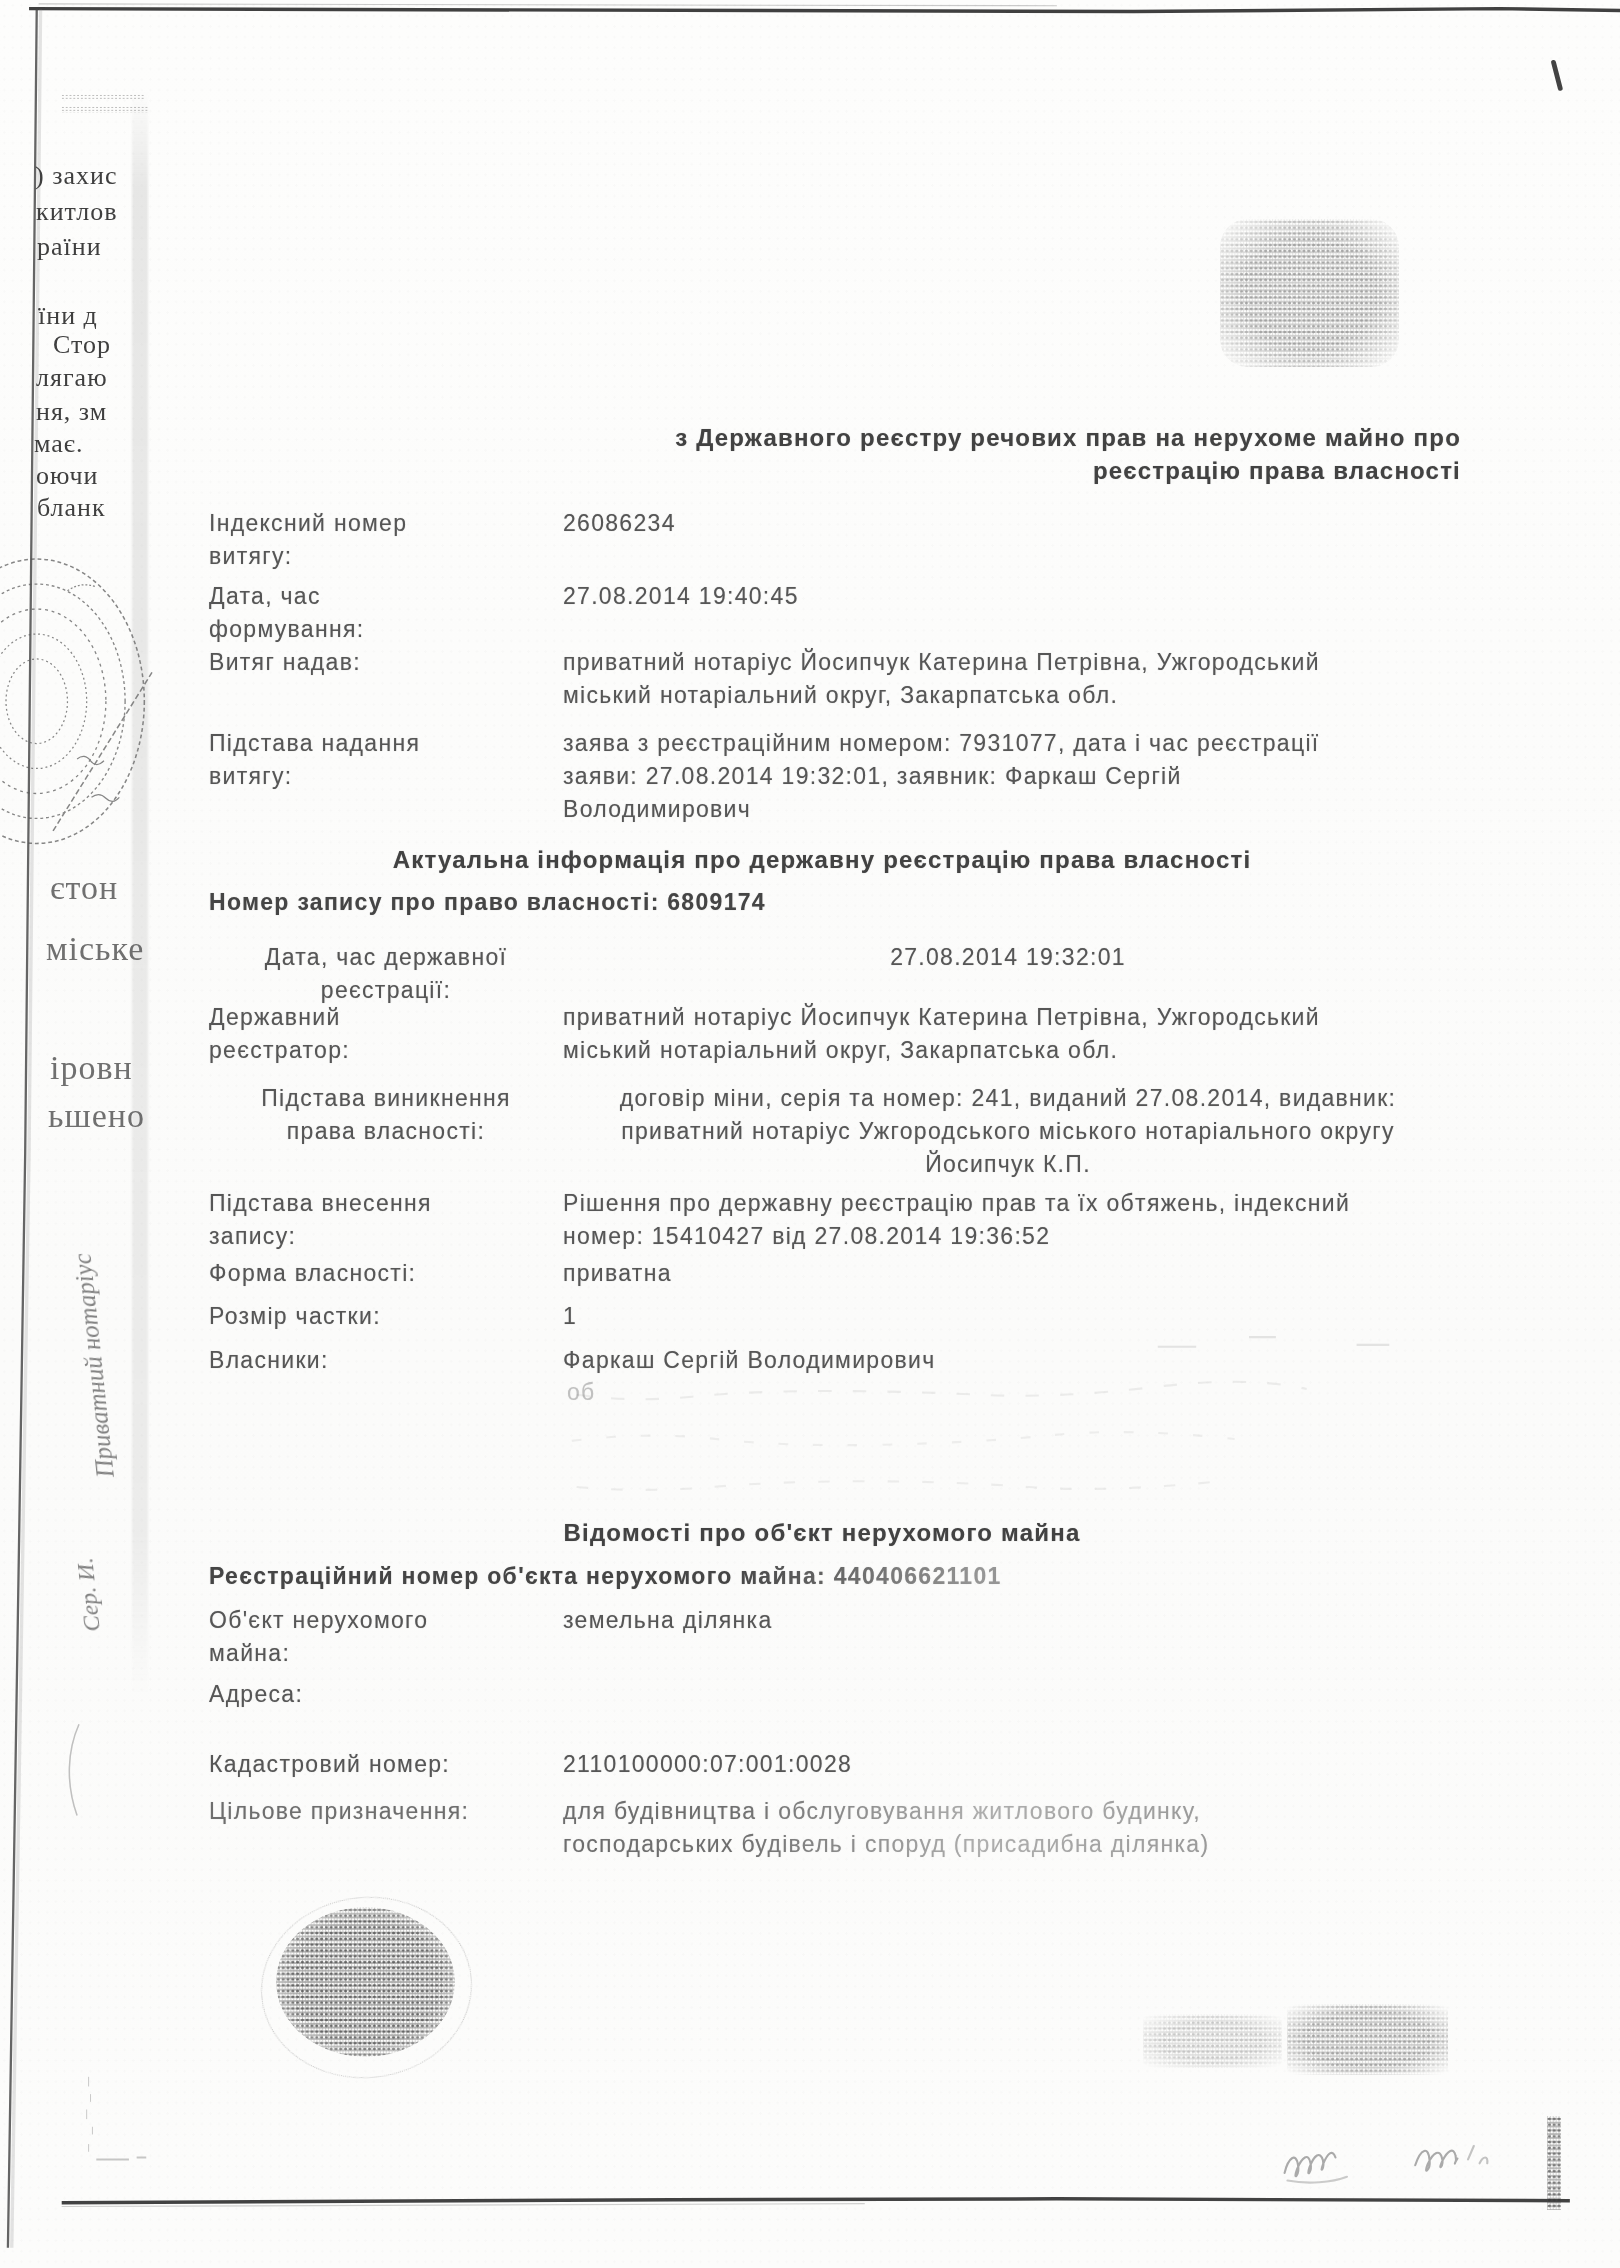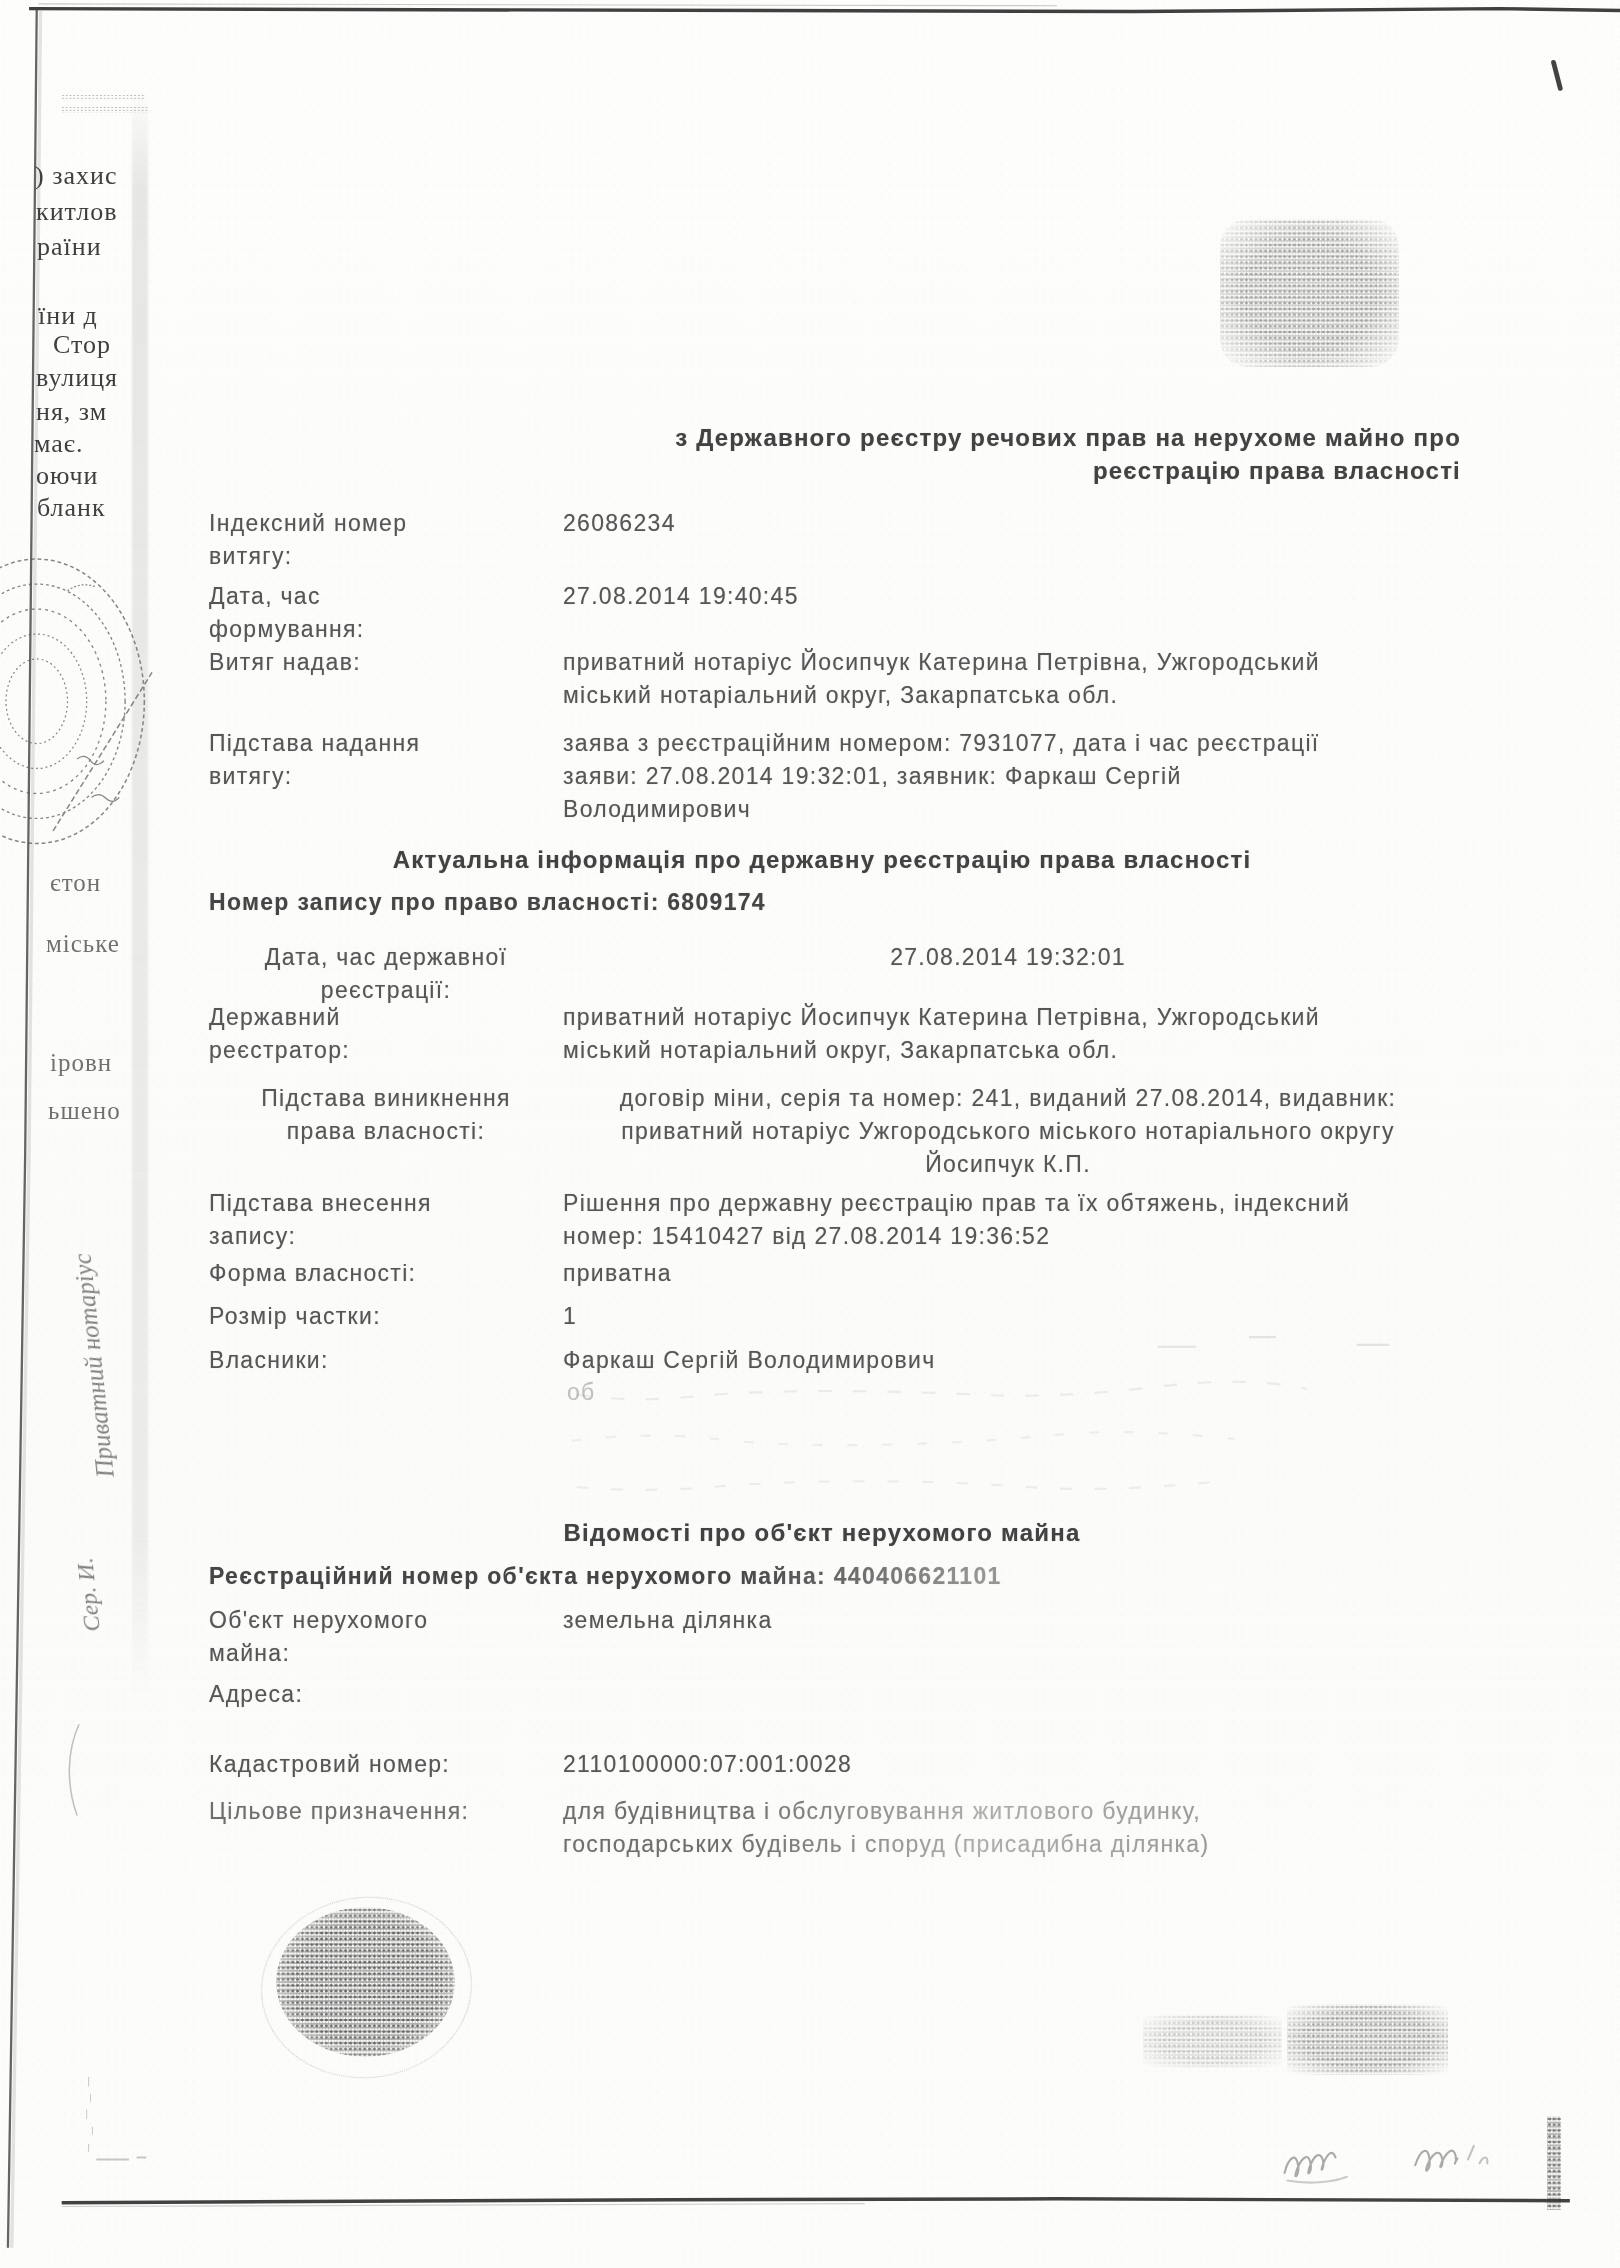--- a/index.html
+++ b/index.html
@@ -42,21 +42,21 @@
     mask-image:linear-gradient(90deg,#000 42%,rgba(0,0,0,.55) 62%,rgba(0,0,0,.85) 100%);
   }
   
   .frag{
     position:absolute;font-family:"Liberation Serif",serif;
     font-size:26px;color:#3f3f3f;letter-spacing:1px;
     filter:blur(0.3px);white-space:nowrap;
   }
   .frag2{
     position:absolute;font-family:"Liberation Serif",serif;
-    font-size:25px;color:#585858;letter-spacing:1px;opacity:.85;
+    font-size:34px;color:#585858;letter-spacing:1px;opacity:.85;
     filter:blur(0.4px);white-space:nowrap;
   }
   .script{
     position:absolute;font-family:"Liberation Serif",serif;font-style:italic;
     color:#636363;opacity:.8;filter:blur(0.3px);white-space:nowrap;
     transform-origin:0 0;
   }
   
   .speckle{
     background-image:
@@ -161,21 +161,21 @@
   <div class="abs shadow-band"></div>
 
   <div class="abs smudge" style="left:61px;top:94px;width:83px;height:5.8px;"></div>
   <div class="abs smudge" style="left:61px;top:106px;width:88px;height:6.7px;"></div>
 
   <span class="frag" style="left:35px;top:161px;">) захис</span>
   <span class="frag" style="left:36px;top:197px;">китлов</span>
   <span class="frag" style="left:37px;top:232px;">раїни</span>
   <span class="frag" style="left:38px;top:301px;">їни д</span>
   <span class="frag" style="left:53px;top:330px;">Стор</span>
-  <span class="frag" style="left:36px;top:363px;">вулиця</span>
+  <span class="frag" style="left:36px;top:363px;">лягаю</span>
   <span class="frag" style="left:36px;top:397px;">ня, зм</span>
   <span class="frag" style="left:34px;top:429px;">має.</span>
   <span class="frag" style="left:36px;top:461px;">оючи</span>
   <span class="frag" style="left:37px;top:493px;">бланк</span>
 
   <span class="frag2" style="left:50px;top:869px;">єтон</span>
   <span class="frag2" style="left:46px;top:930px;">міське</span>
   <span class="frag2" style="left:50px;top:1049px;">іровн</span>
   <span class="frag2" style="left:48px;top:1097px;">ьшено</span>
 

